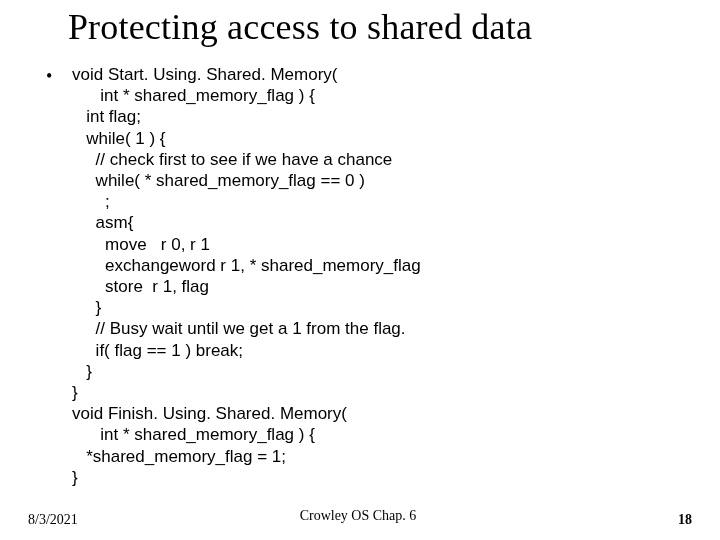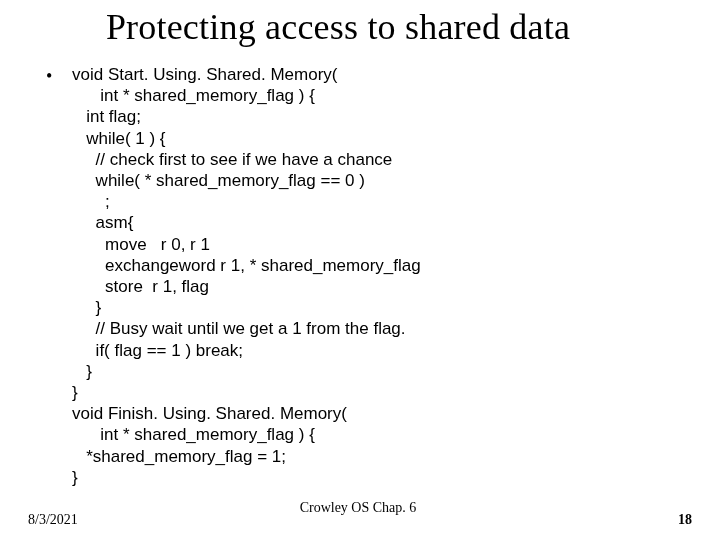--- a/index.html
+++ b/index.html
@@ -20,21 +20,20 @@
   }
   .title {
     position: absolute;
     top: 6px;
     left: 0;
     width: 600px;
     text-align: center;
     font-size: 36px;
     font-weight: 400;
     letter-spacing: 0.2px;
-    margin-left: 38px;
   }
   .body {
     position: absolute;
     top: 64px;
     left: 46px;
     right: 20px;
   }
   .bullet-row {
     display: flex;
     align-items: flex-start;
@@ -63,21 +62,21 @@
   .footer-left {
     position: absolute;
     left: 28px;
     bottom: 0;
   }
   .footer-center {
     position: absolute;
     left: 0;
     width: 716px;
     text-align: center;
-    bottom: 12px;
+    bottom: 4px;
   }
   .footer-right {
     position: absolute;
     right: 28px;
     bottom: 0;
     font-weight: bold;
   }
 </style>
 </head>
 <body>

